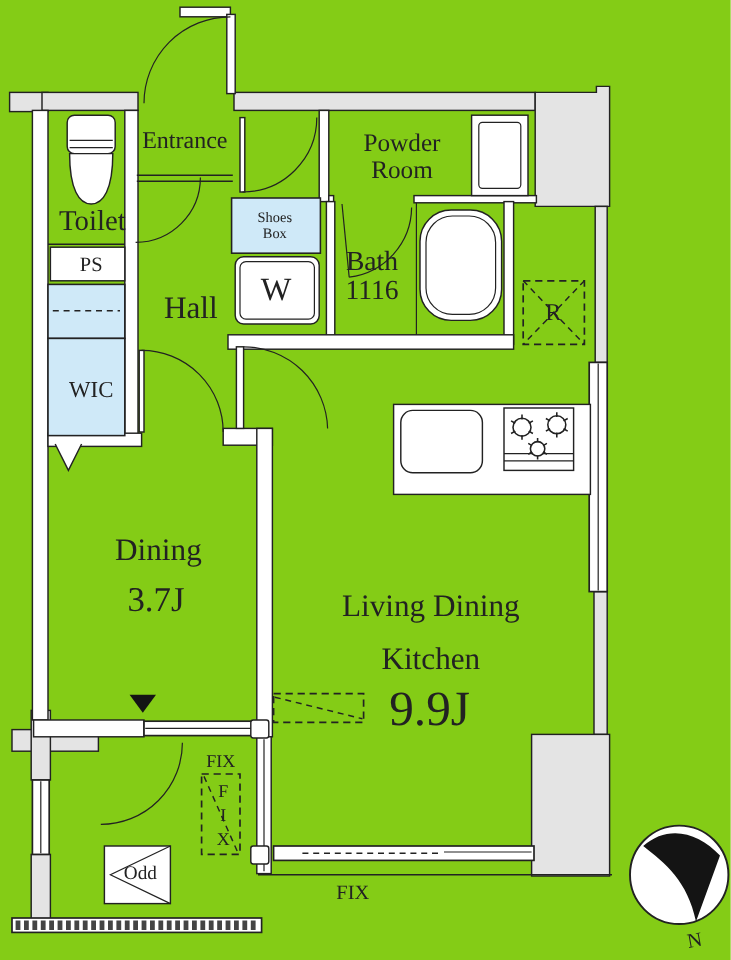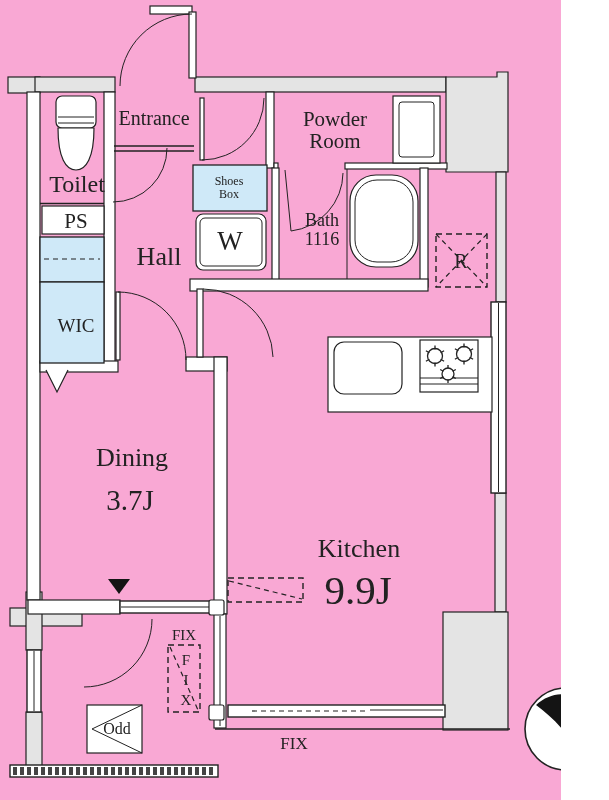--- a/index.html
+++ b/index.html
@@ -1,17 +1,17 @@
 <!DOCTYPE html>
 <html style="--blue: #cfe9f8; --wall: #e4e4e4; --line: #222222;"><head>
 <meta charset="utf-8">
 <style>
   :root { --blue:#cfe9f8; --wall:#e4e4e4; --line:#222222; }
   html,body { margin:0; padding:0; background:#ffffff; }
-  #stage { position:relative; width:561px; height:800px; background:#f9a8d4; overflow:hidden;
+  #stage { position:relative; width:609px; height:800px; background:#84cc16; overflow:hidden;
            font-family:"Liberation Serif", serif; }
   #plan-svg { position:absolute; left:0; top:0; }
   .wallg { fill:var(--wall); stroke:var(--line); stroke-width:1.2; }
   .wallw { fill:#ffffff; stroke:var(--line); stroke-width:1.2; }
   .blue  { fill:var(--blue); stroke:var(--line); stroke-width:1.3; }
   .fix   { fill:#ffffff; stroke:var(--line); stroke-width:1.4; }
   .ln    { fill:none; stroke:var(--line); stroke-width:1.3; }
   .lnthin{ fill:none; stroke:var(--line); stroke-width:1; }
   .dash  { fill:none; stroke:var(--line); stroke-width:1.4; stroke-dasharray:6 4; }
   .dash2 { fill:none; stroke:var(--line); stroke-width:1.2; stroke-dasharray:5 4; }
@@ -136,39 +136,40 @@
   </g>
 
   <g>
     <circle cx="566" cy="729" r="41" fill="#ffffff" stroke="var(--line)" stroke-width="1.6"></circle>
     <path class="black" d="M536,705 C556,687 582,693 600,713 L580,768 C573,734 554,719 536,705 Z"></path>
   </g>
 </svg>
 
 <div class="lbl" style="left:154px;top:118px;font-size:20px">Entrance</div>
 <div class="lbl" style="left:77px;top:185px;font-size:24px">Toilet</div>
-<div class="lbl" style="left:76px;top:221px;font-size:21px">PS</div>
+<div class="lbl" style="left:76px;top:221px;font-size:17px">PS</div>
 <div class="lbl" style="left:76px;top:326px;font-size:19px">WIC</div>
 <div class="lbl" style="left:159px;top:257px;font-size:26px">Hall</div>
 <div class="lbl" style="left:229px;top:188px;font-size:12px">
   <div>Shoes</div>
   <div>Box</div>
 </div>
 <div class="lbl" style="left:230px;top:241px;font-size:27px">W</div>
 <div class="lbl" style="left:335px;top:130px;font-size:21px">
   <div>Powder</div>
   <div>Room</div>
 </div>
-<div class="lbl" style="left:322px;top:230px;font-size:18px">
+<div class="lbl" style="left:310px;top:230px;font-size:23px">
   <div>Bath</div>
   <div>1116</div>
 </div>
 <div class="lbl" style="left:461px;top:261px;font-size:20px">R</div>
 <div class="lbl" style="left:132px;top:458px;font-size:26px">Dining</div>
 <div class="lbl" style="left:130px;top:500px;font-size:29px">3.7J</div>
+<div class="lbl" style="left:359px;top:505px;font-size:26px">Living Dining</div>
 <div class="lbl" style="left:359px;top:549px;font-size:26px">Kitchen</div>
 <div class="lbl" style="left:358px;top:591px;font-size:41px">9.9J</div>
 <div class="lbl" style="left:117px;top:729px;font-size:16px">Odd</div>
 <div class="lbl" style="left:184px;top:636px;font-size:15px">FIX</div>
 <div class="lbl" style="left:186px;top:661px;font-size:15px">F</div>
 <div class="lbl" style="left:186px;top:681px;font-size:15px">I</div>
 <div class="lbl" style="left:186px;top:701px;font-size:15px">X</div>
 <div class="lbl" style="left:294px;top:744px;font-size:17px">FIX</div>
 <div class="lbl" style="left:579px;top:784px;font-size:17px;transform:translate(-50%,-50%) rotate(-10deg)">N</div>
 

